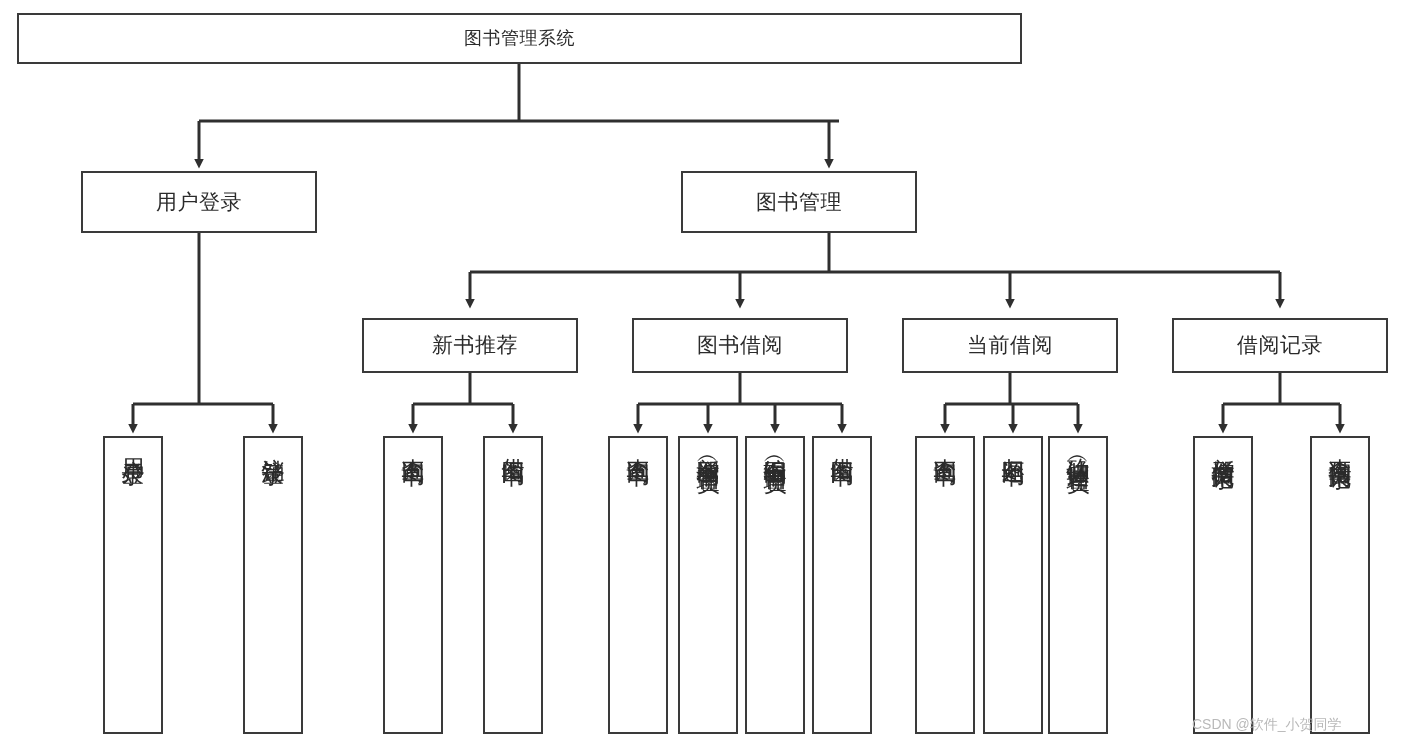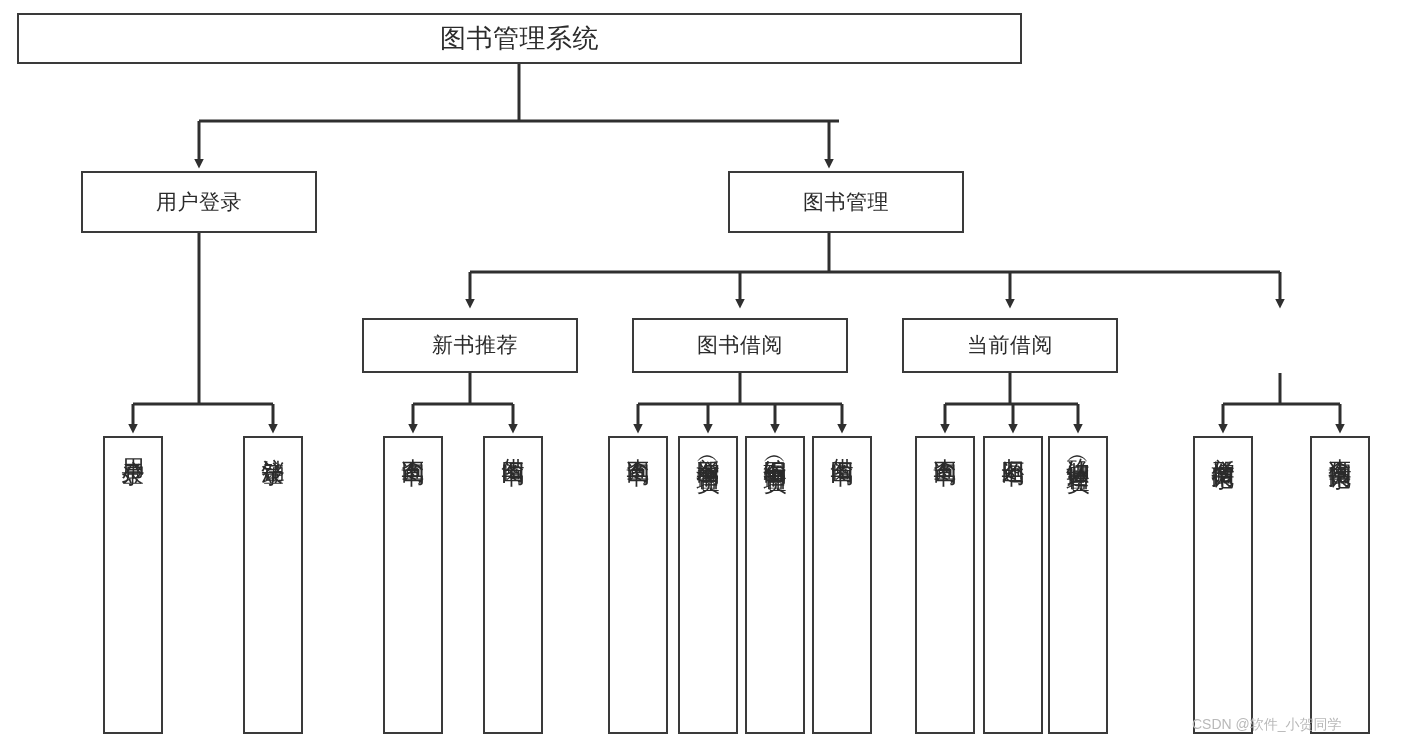--- a/index.html
+++ b/index.html
@@ -40,21 +40,21 @@
     text-align: center;
     line-height: 1.05;
     letter-spacing: 0.5px;
   }
   
   .node.horiz .label {
     font-size: 21px;
     writing-mode: horizontal-tb;
   }
   .node.root .label {
-    font-size: 26px;
+    font-size: 18px;
   }
   
   .node.vert {
     align-items: flex-start;
     justify-content: center;
     padding-top: 2px;
   }
   .node.vert .label {
     writing-mode: vertical-rl;
     text-orientation: upright;
@@ -126,33 +126,36 @@
     </g>
   </svg>
 
   <div class="node horiz root" style="left:17px; top:13px; width:1005px; height:51px;">
     <span class="label">图书管理系统</span>
   </div>
 
   <div class="node horiz" style="left:81px; top:171px; width:236px; height:62px;">
     <span class="label">用户登录</span>
   </div>
-  <div class="node horiz" style="left:728px; top:171px; width:236px; height:62px;">
+  <div class="node horiz" style="left:681px; top:171px; width:236px; height:62px;">
     <span class="label">图书管理</span>
   </div>
 
   <div class="node horiz" style="left:362px; top:318px; width:216px; height:55px;padding-left:10px;">
     <span class="label">新书推荐</span>
   </div>
   <div class="node horiz" style="left:902px; top:318px; width:216px; height:55px;">
     <span class="label">当前借阅</span>
   </div>
   <div class="node horiz" style="left:632px; top:318px; width:216px; height:55px;">
     <span class="label">图书借阅</span>
   </div>
+  <div class="node horiz" style="left:1172px; top:318px; width:216px; height:55px;">
+    <span class="label">借阅记录</span>
+  </div>
 
   <div class="node vert" style="left:103px; top:436px; width:60px; height:298px;">
     <span class="label">用户登录</span>
   </div>
   <div class="node vert" style="left:243px; top:436px; width:60px; height:298px;">
     <span class="label">注销登录</span>
   </div>
 
   <div class="node vert" style="left:383px; top:436px; width:60px; height:298px;">
     <span class="label">查询图书</span>

